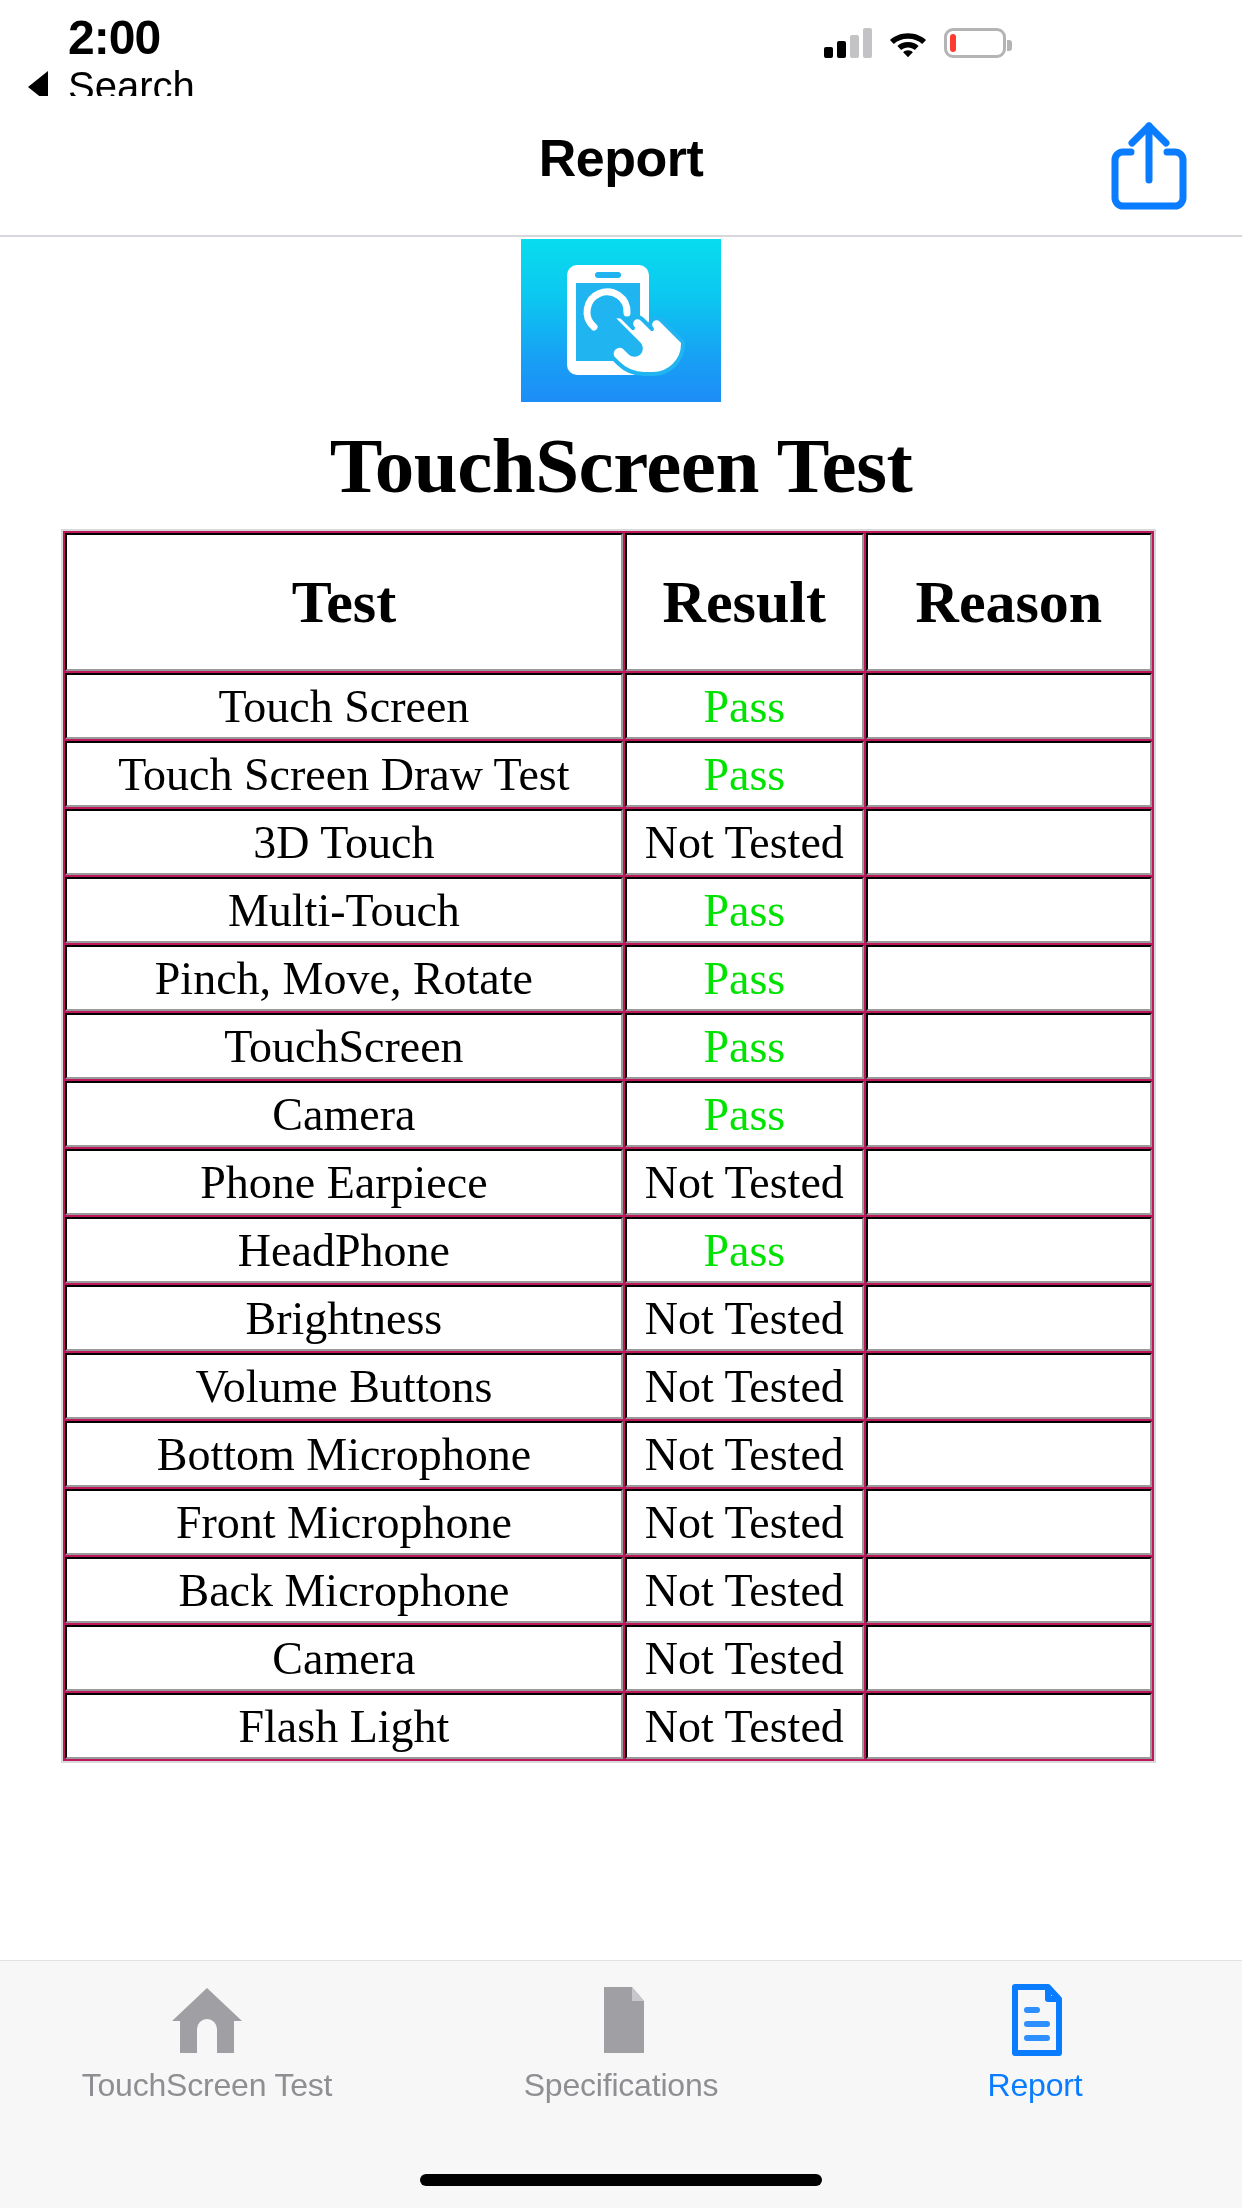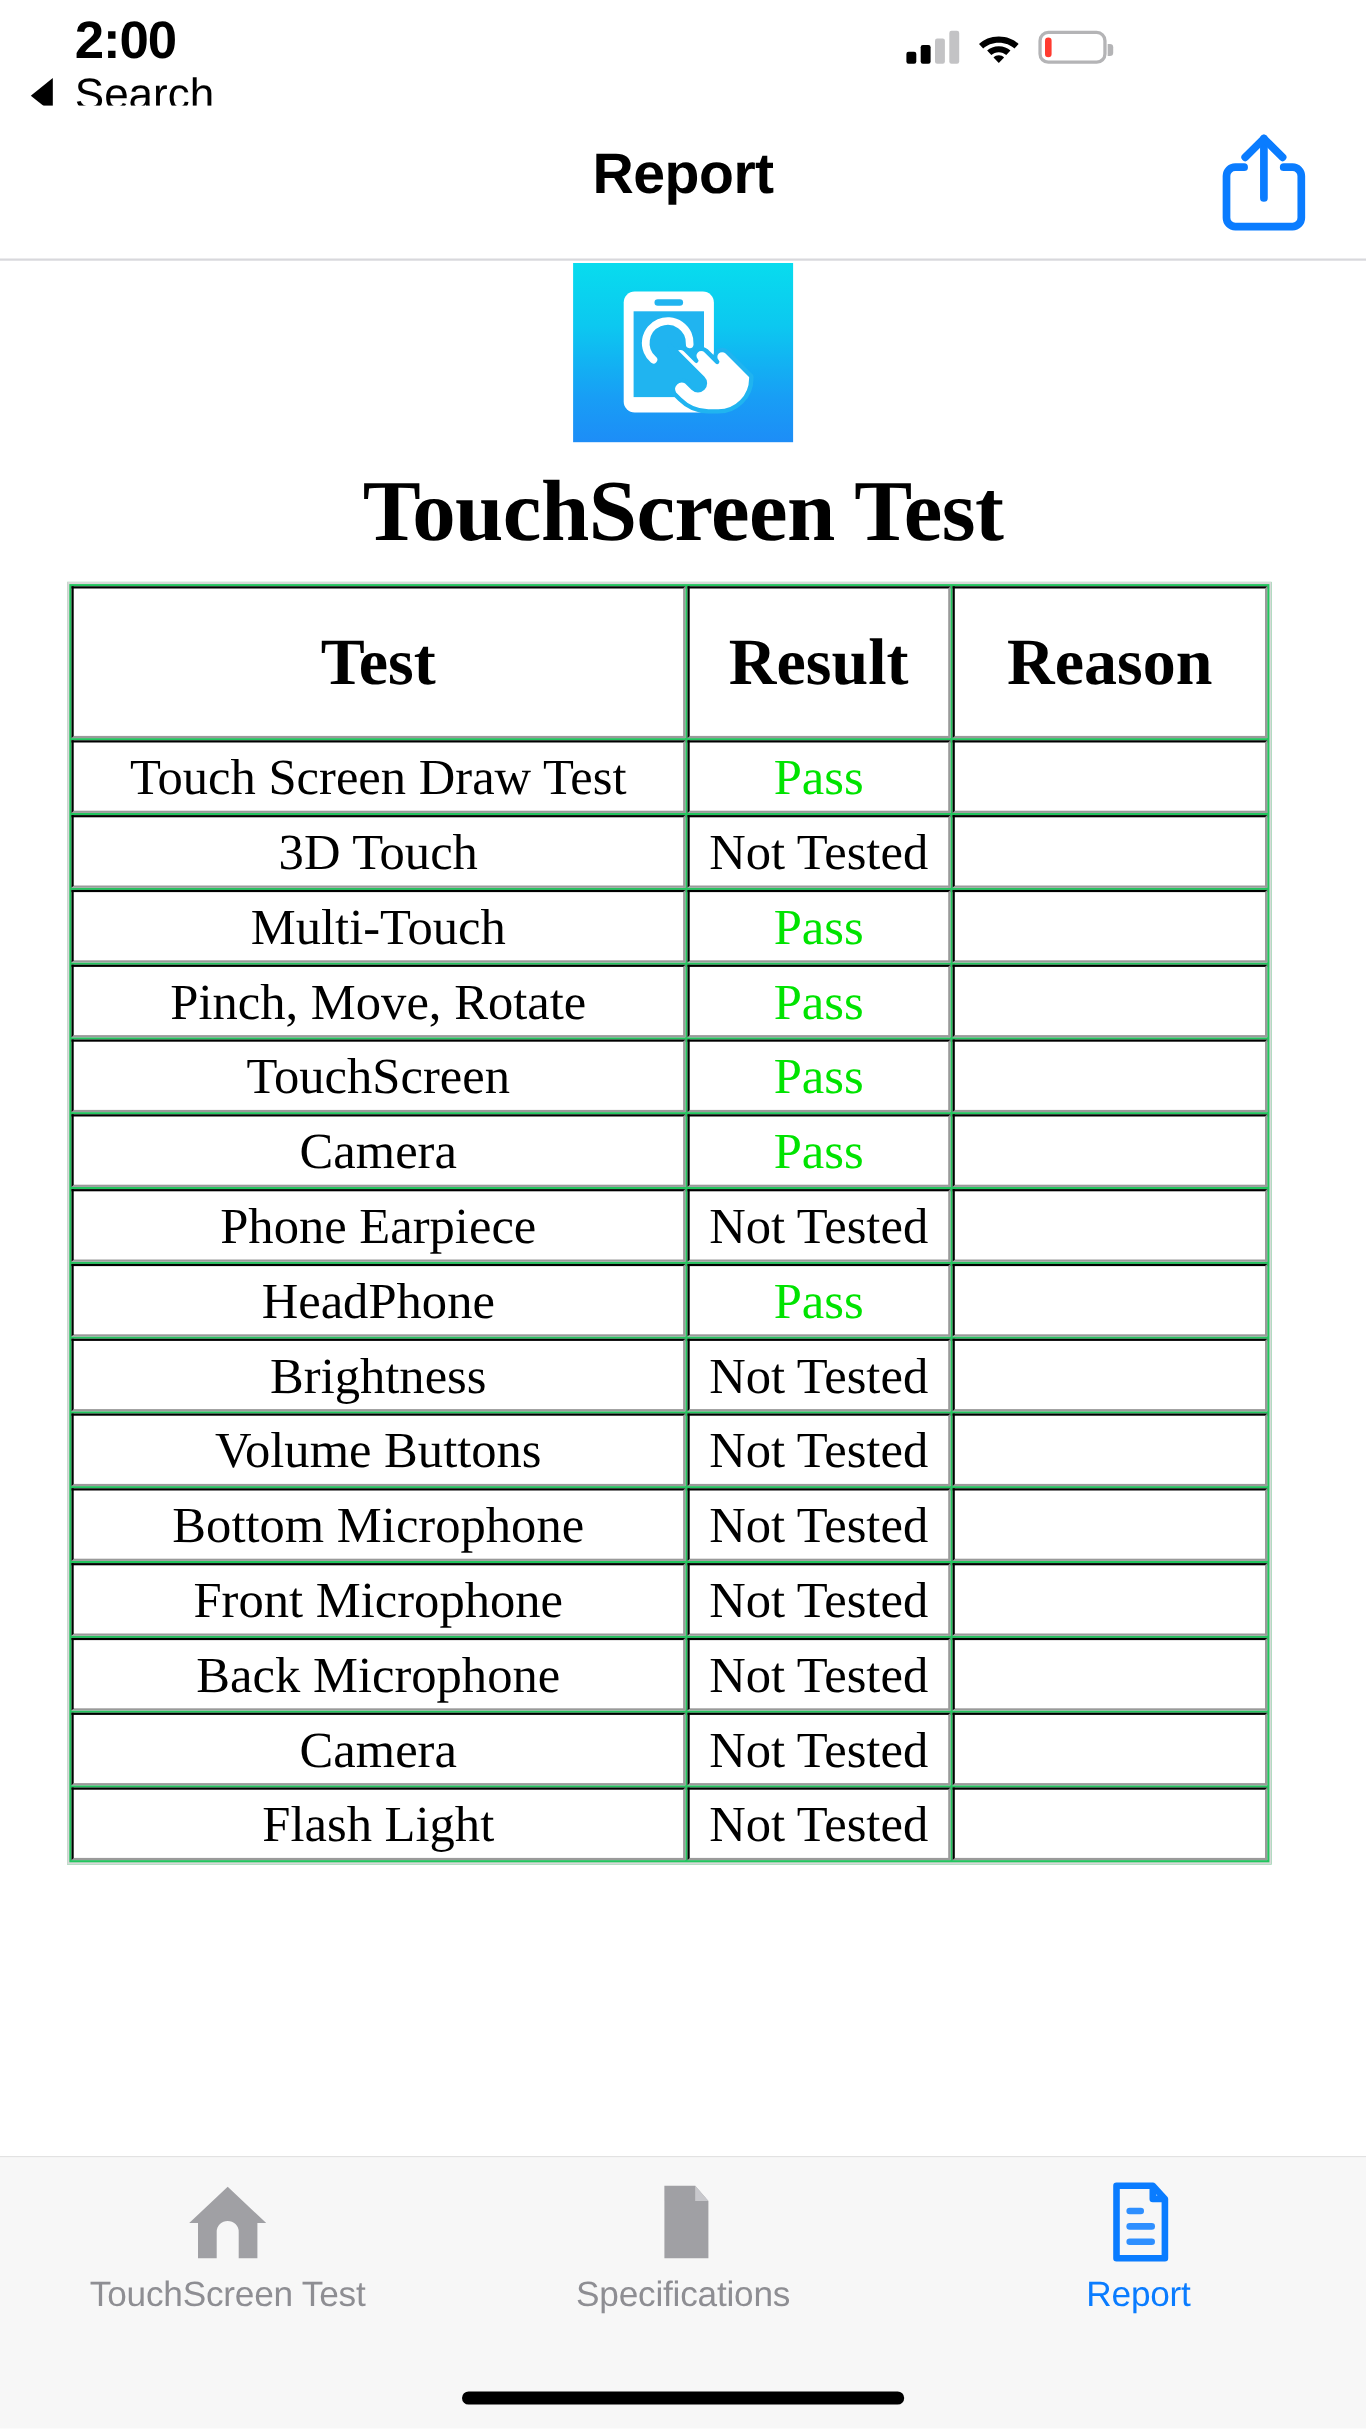--- a/index.html
+++ b/index.html
@@ -155,21 +155,21 @@
     letter-spacing: -0.5px;
   }
 
   
   #report-table-wrap {
     position: absolute;
     left: 61px;
     top: 290px;
     width: 1095px;
     border: 2px solid #d9d9d9;
-    background: #22c55e;
+    background: #be185d;
   }
   table#report-table {
     border-collapse: separate;
     border-spacing: 2px;
     width: 1091px;
     font-family: "Liberation Serif", serif;
     table-layout: fixed;
   }
   table#report-table td, table#report-table th {
     border: 2px solid #000;
@@ -316,20 +316,25 @@
       <table id="report-table">
         <thead>
           <tr>
             <th class="col-test">Test</th>
             <th class="col-result">Result</th>
             <th class="col-reason">Reason</th>
           </tr>
         </thead>
         <tbody id="table-body">
             <tr>
+              <td class="col-test">Touch Screen</td>
+              <td class="col-result"><span class="result-pass">Pass</span></td>
+              <td class="col-reason"></td>
+            </tr>
+            <tr>
               <td class="col-test">Touch Screen Draw Test</td>
               <td class="col-result"><span class="result-pass">Pass</span></td>
               <td class="col-reason"></td>
             </tr>
             <tr>
               <td class="col-test">3D Touch</td>
               <td class="col-result"><span class="result-not">Not Tested</span></td>
               <td class="col-reason"></td>
             </tr>
             <tr>

